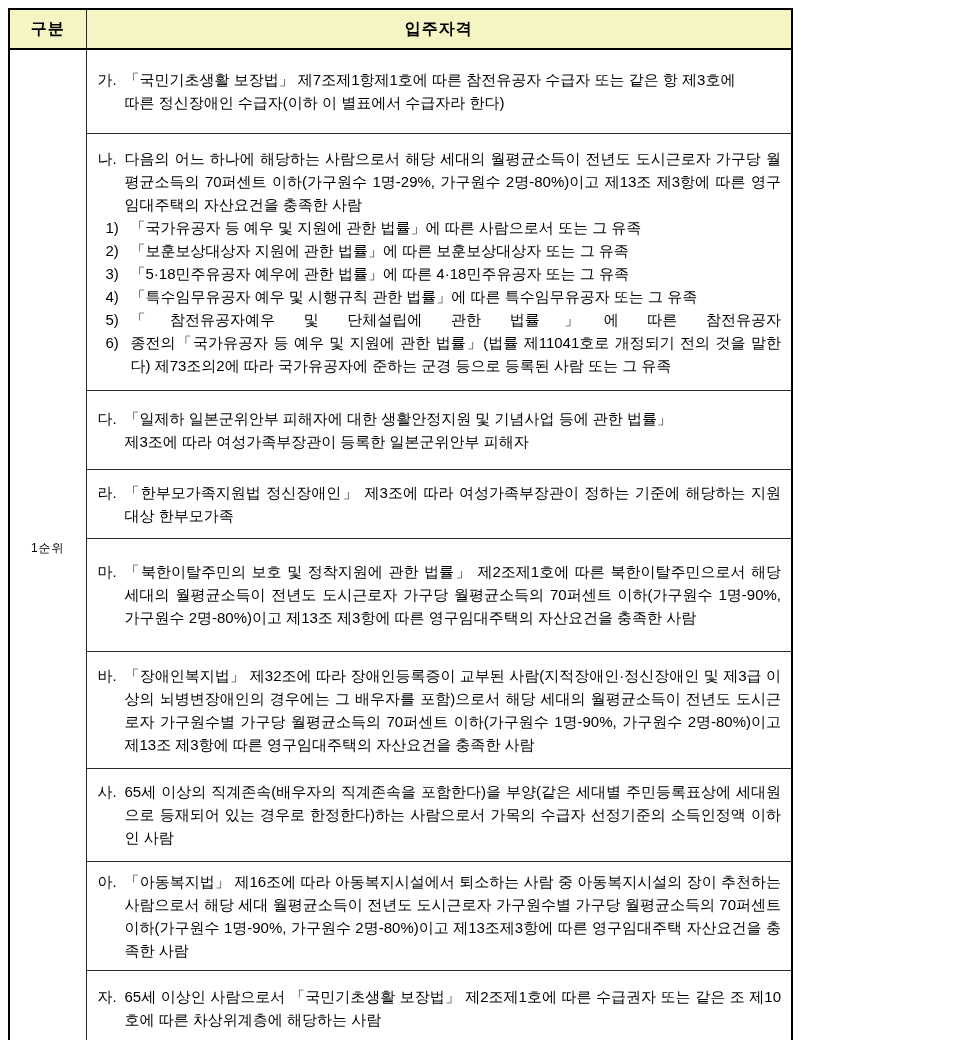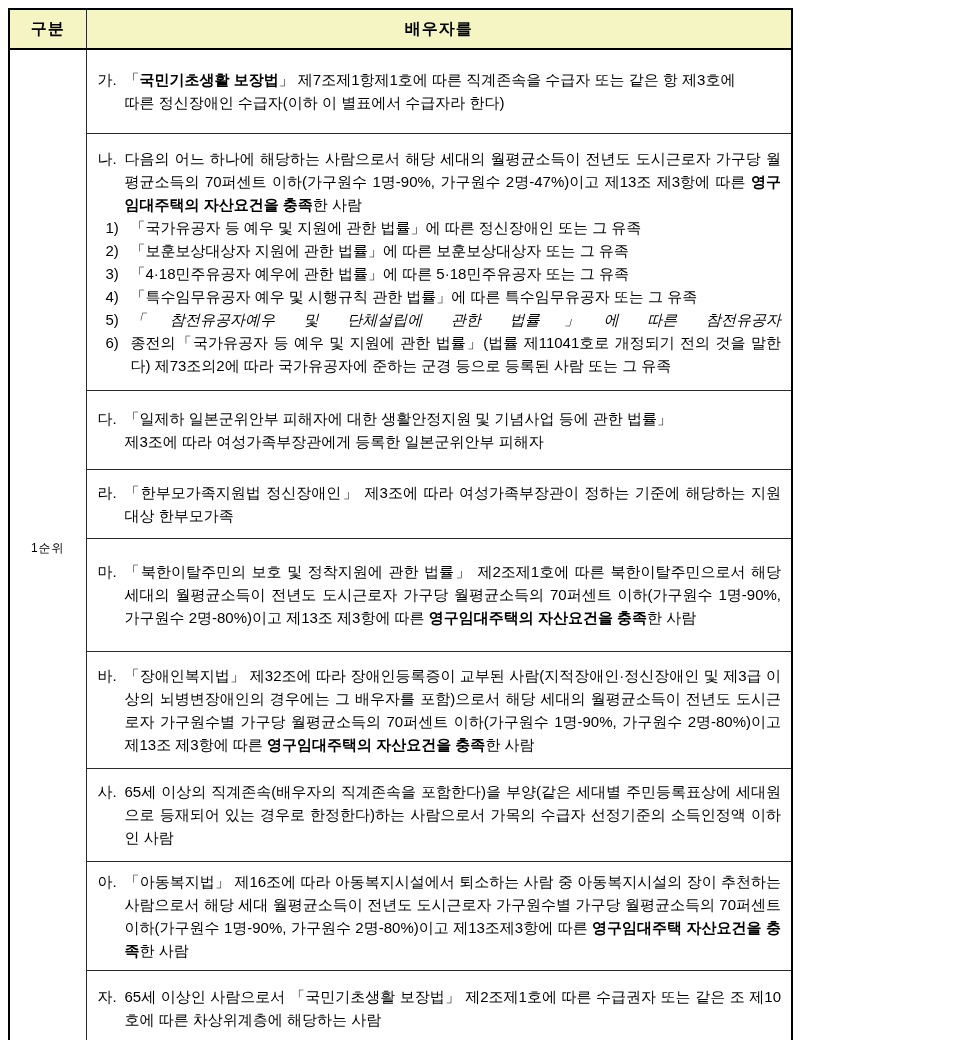--- a/index.html
+++ b/index.html
@@ -63,72 +63,72 @@
 
   .item {
     display: grid;
     grid-template-columns: 27px 1fr;
     align-items: start;
   }
   .marker { white-space: nowrap; }
   .body { min-width: 0; }
   .line { }
   .just { text-align: justify; }
-  .b { font-weight: bold; }
+  .b { font-weight: normal; }
 
   .sublist { margin-left: -19px; margin-top: 0; }
   .subitem {
     display: grid;
     grid-template-columns: 25px 1fr;
     align-items: start;
   }
-  .stretch { text-align: justify; text-align-last: justify; font-style: italic; }
+  .stretch { text-align: justify; text-align-last: justify; }
 </style>
 </head>
 <body>
 
 <div class="page">
   <table class="doc-table">
     <tbody>
       <tr class="head">
         <th class="h-cat">구분</th>
-        <th class="h-qual">배우자를</th>
+        <th class="h-qual">입주자격</th>
       </tr>
 
       <tr>
         <td class="rank" rowspan="9">1순위</td>
         <td class="qual r-ga">
           <div class="item">
             <span class="marker">가.</span>
             <div class="body">
-              <div class="line"><span>「</span><span class="b">국민기초생활 보장법</span><span>」 제7조제1항제1호에 따른 직계존속을 수급자 또는 같은 항 제3호에</span></div>
+              <div class="line"><span>「</span><span class="b">국민기초생활 보장법</span><span>」 제7조제1항제1호에 따른 참전유공자 수급자 또는 같은 항 제3호에</span></div>
               <div class="line"><span>따른 정신장애인 수급자(이하 이 별표에서 수급자라 한다)</span></div>
             </div>
           </div>
         </td>
       </tr>
 
       <tr>
         <td class="qual r-na">
           <div class="item">
             <span class="marker">나.</span>
             <div class="body">
-              <div class="line just"><span>다음의 어느 하나에 해당하는 사람으로서 해당 세대의 월평균소득이 전년도 도시근로자 가구당 월평균소득의 70퍼센트 이하(가구원수 1명-90%, 가구원수 2명-47%)이고 제13조 제3항에 따른 </span><span class="b">영구임대주택의 자산요건을 충족</span><span>한 사람</span></div>
+              <div class="line just"><span>다음의 어느 하나에 해당하는 사람으로서 해당 세대의 월평균소득이 전년도 도시근로자 가구당 월평균소득의 70퍼센트 이하(가구원수 1명-29%, 가구원수 2명-80%)이고 제13조 제3항에 따른 </span><span class="b">영구임대주택의 자산요건을 충족</span><span>한 사람</span></div>
               <div class="sublist">
                 <div class="subitem">
                   <span class="marker">1)</span>
-                  <div class="body just"><span>「국가유공자 등 예우 및 지원에 관한 법률」에 따른 정신장애인 또는 그 유족</span></div>
+                  <div class="body just"><span>「국가유공자 등 예우 및 지원에 관한 법률」에 따른 사람으로서 또는 그 유족</span></div>
                 </div>
                 <div class="subitem">
                   <span class="marker">2)</span>
                   <div class="body just"><span>「보훈보상대상자 지원에 관한 법률」에 따른 보훈보상대상자 또는 그 유족</span></div>
                 </div>
                 <div class="subitem">
                   <span class="marker">3)</span>
-                  <div class="body just"><span>「4·18민주유공자 예우에 관한 법률」에 따른 5·18민주유공자 또는 그 유족</span></div>
+                  <div class="body just"><span>「5·18민주유공자 예우에 관한 법률」에 따른 4·18민주유공자 또는 그 유족</span></div>
                 </div>
                 <div class="subitem">
                   <span class="marker">4)</span>
                   <div class="body just"><span>「특수임무유공자 예우 및 시행규칙 관한 법률」에 따른 특수임무유공자 또는 그 유족</span></div>
                 </div>
                 <div class="subitem">
                   <span class="marker">5)</span>
                   <div class="body stretch"><span>「참전유공자예우 및 단체설립에 관한 법률」에 따른 참전유공자</span></div>
                 </div>
                 <div class="subitem">
@@ -140,21 +140,21 @@
           </div>
         </td>
       </tr>
 
       <tr>
         <td class="qual r-da">
           <div class="item">
             <span class="marker">다.</span>
             <div class="body">
               <div class="line"><span>「일제하 일본군위안부 피해자에 대한 생활안정지원 및 기념사업 등에 관한 법률」</span></div>
-              <div class="line"><span>제3조에 따라 여성가족부장관에게 등록한 일본군위안부 피해자</span></div>
+              <div class="line"><span>제3조에 따라 여성가족부장관이 등록한 일본군위안부 피해자</span></div>
             </div>
           </div>
         </td>
       </tr>
 
       <tr>
         <td class="qual r-ra">
           <div class="item">
             <span class="marker">라.</span>
             <div class="body">

